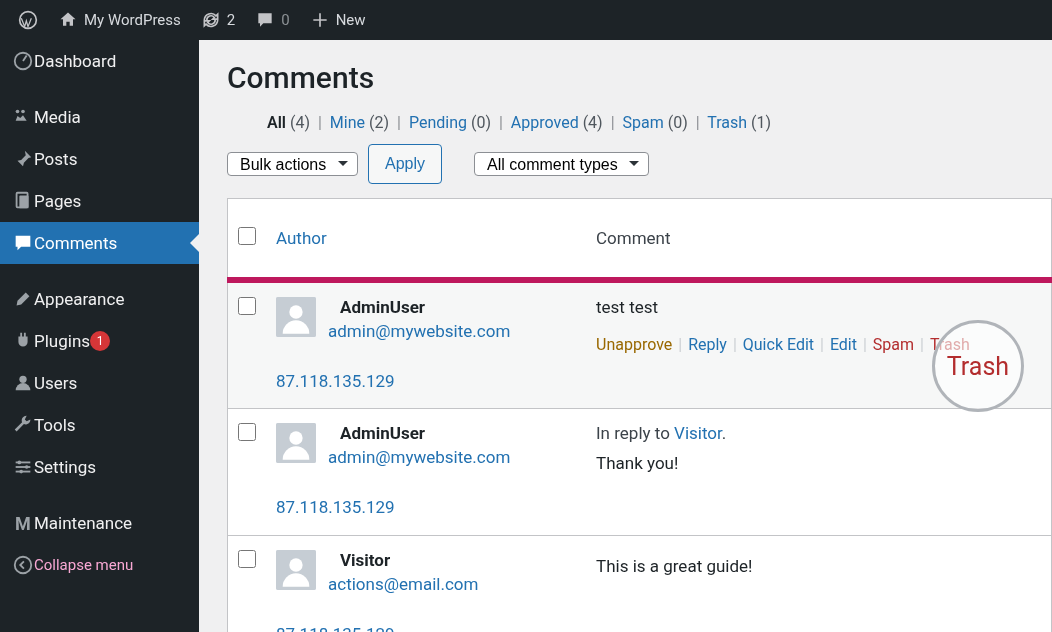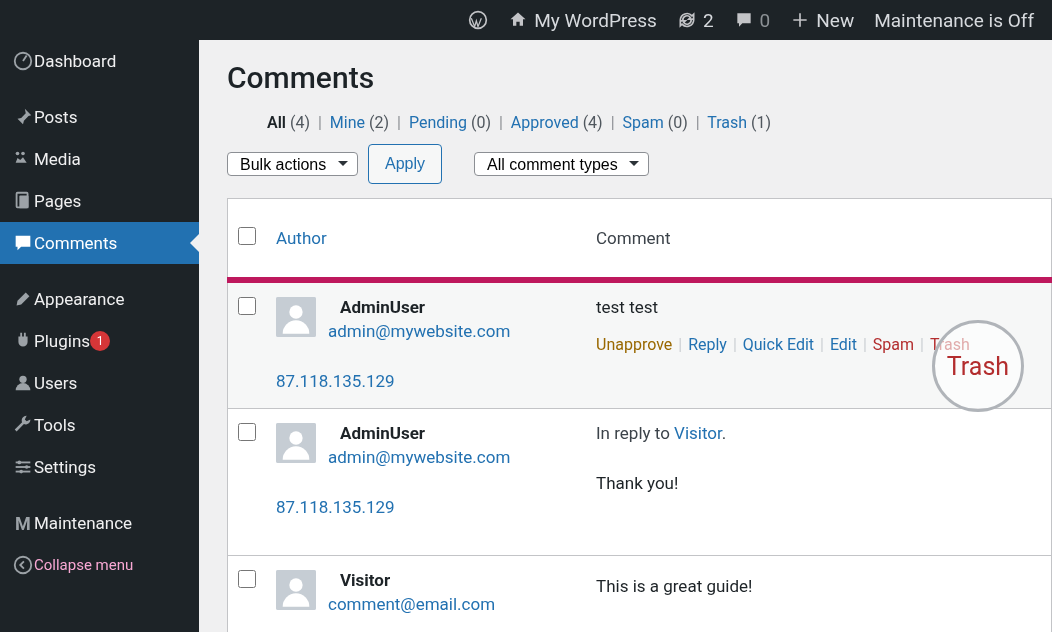--- a/index.html
+++ b/index.html
@@ -15,22 +15,21 @@
 a { color: #2271b1; text-decoration: none; }
 
 
 .admin-bar {
   background: #1d2327;
   color: #c3c4c7;
   height: 40px;
   display: flex;
   align-items: center;
   padding: 0 8px;
-  font-size: 19px;
-  justify-content: flex-end;
+  font-size: 15px;
 }
 .admin-bar-item {
   display: flex;
   align-items: center;
   padding: 0 10px;
   height: 100%;
   gap: 6px;
   cursor: pointer;
   color: #d7dade;
 }
@@ -165,55 +164,52 @@
     <span style="color:#8c9195">0</span>
   </div>
   <div class="admin-bar-item">
     <span class="wicon">
       <svg viewBox="0 0 24 24" fill="#c3c4c7">
           <path d="M11 4h2v7h7v2h-7v7h-2v-7H4v-2h7z"></path>
         </svg>
     </span>
     <span>New</span>
   </div>
-  <div class="admin-bar-item">
-    <span>Maintenance is Off</span>
-  </div>
 </div>
 
 <div class="layout">
 
   <div class="sidebar">
     <div class="side-item">
       <span class="sicon">
           <svg viewBox="0 0 24 24" fill="currentColor">
             <circle cx="12" cy="12" r="9" fill="none" stroke="currentColor" stroke-width="2"></circle>
             <path d="M12 12l4-6" stroke="currentColor" stroke-width="2"></path>
           </svg>
         </span>
       <span>Dashboard</span>
     </div>
     <div class="side-sep"></div>
-    <div class="side-item">
-      <span class="sicon">
-          <svg viewBox="0 0 24 24" fill="currentColor">
-            <path d="M14 3l7 7-3 1-5 5-1 4-3-3-5 5 5-5-3-3 4-1 5-5z"></path>
-          </svg>
-        </span>
-      <span>Posts</span>
-    </div>
     <div class="side-item">
       <span class="sicon">
           <svg viewBox="0 0 24 24" fill="currentColor">
             <path d="M4 16l2-5 3 2 3-3 4 6H4z"></path>
             <circle cx="12" cy="6" r="2"></circle>
             <circle cx="6" cy="6" r="2"></circle>
           </svg>
         </span>
       <span>Media</span>
+    </div>
+    <div class="side-item">
+      <span class="sicon">
+          <svg viewBox="0 0 24 24" fill="currentColor">
+            <path d="M14 3l7 7-3 1-5 5-1 4-3-3-5 5 5-5-3-3 4-1 5-5z"></path>
+          </svg>
+        </span>
+      <span>Posts</span>
     </div>
     <div class="side-item">
       <span class="sicon">
           <svg viewBox="0 0 24 24" fill="currentColor">
             <rect x="5" y="3" width="12" height="16" rx="1" fill="none" stroke="currentColor" stroke-width="2"></rect>
             <rect x="8" y="6" width="10" height="14" rx="1"></rect>
           </svg>
         </span>
       <span>Pages</span>
     </div>
@@ -371,38 +367,38 @@
                     <path d="M4 22a8 8 0 0116 0z" fill="#fff"></path>
                   </svg></span>
               <div class="author-meta">
                 <strong>AdminUser</strong>
                 <div class="author-links"><a href="#">admin@mywebsite.com</a></div>
               </div>
             </div>
             <div class="author-ip"><a href="#">87.118.135.129</a></div>
           </td>
           <td>
-            <div style="margin-bottom:30px;"><span>In reply to </span><a href="#">Visitor</a>.</div>
+            <div style="margin-bottom:10px;"><span>In reply to </span><a href="#">Visitor</a>.</div>
             <div class="comment-text">Thank you!</div>
             <div style="height:30px"></div>
           </td>
         </tr>
 
         <tr>
           <td class="check-col"><input type="checkbox" style=""></td>
           <td class="author-col">
             <div class="author-block">
               <span class="avatar"><svg viewBox="0 0 24 24" fill="#fff">
                     <rect width="24" height="24" fill="#c6cdd4"></rect>
                     <circle cx="12" cy="9" r="4" fill="#fff"></circle>
                     <path d="M4 22a8 8 0 0116 0z" fill="#fff"></path>
                   </svg></span>
               <div class="author-meta">
                 <strong>Visitor</strong>
-                <div class="author-links"><a href="#">comment@email.com</a></div>
+                <div class="author-links"><a href="#">actions@email.com</a></div>
               </div>
             </div>
             <div class="author-ip"><a href="#">87.118.135.129</a></div>
           </td>
           <td>
             <div class="comment-text" style="margin-top:6px;">This is a great guide!</div>
           </td>
         </tr>
       </tbody>
     </table>

